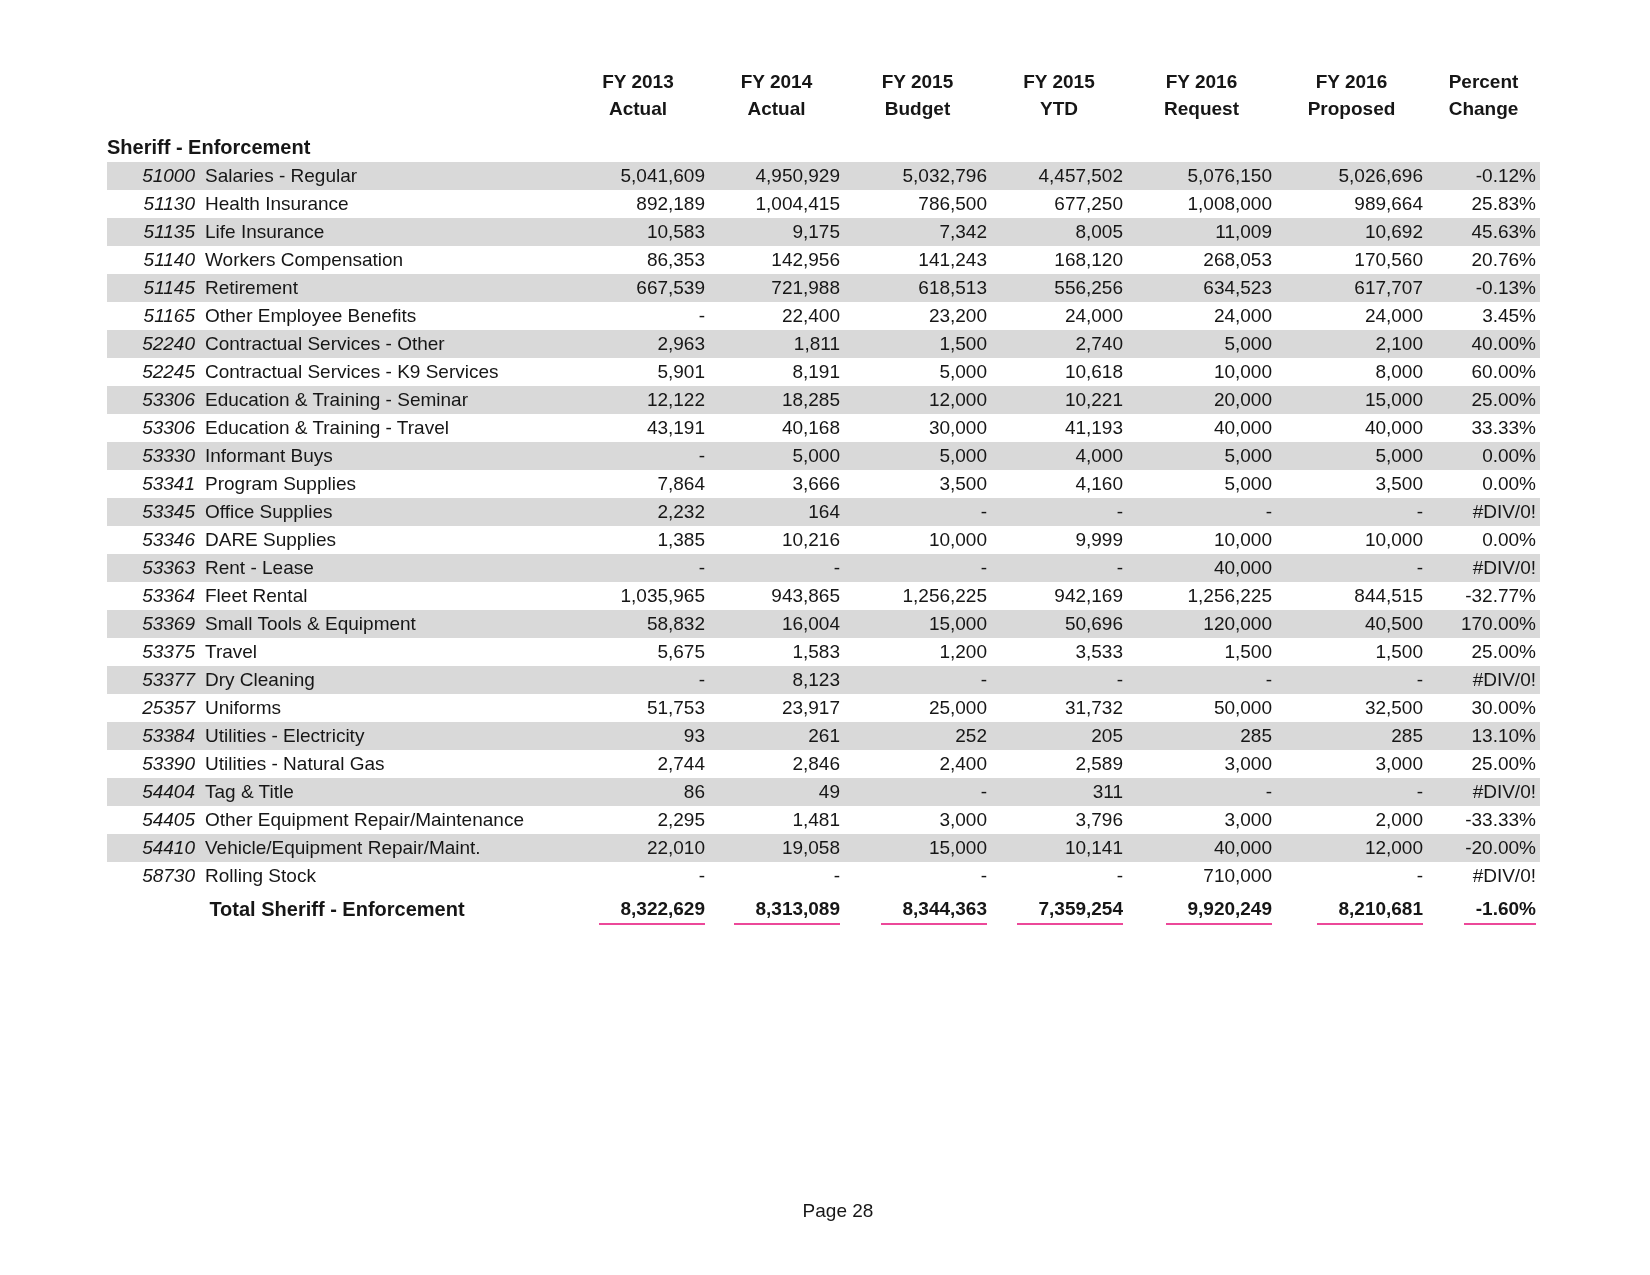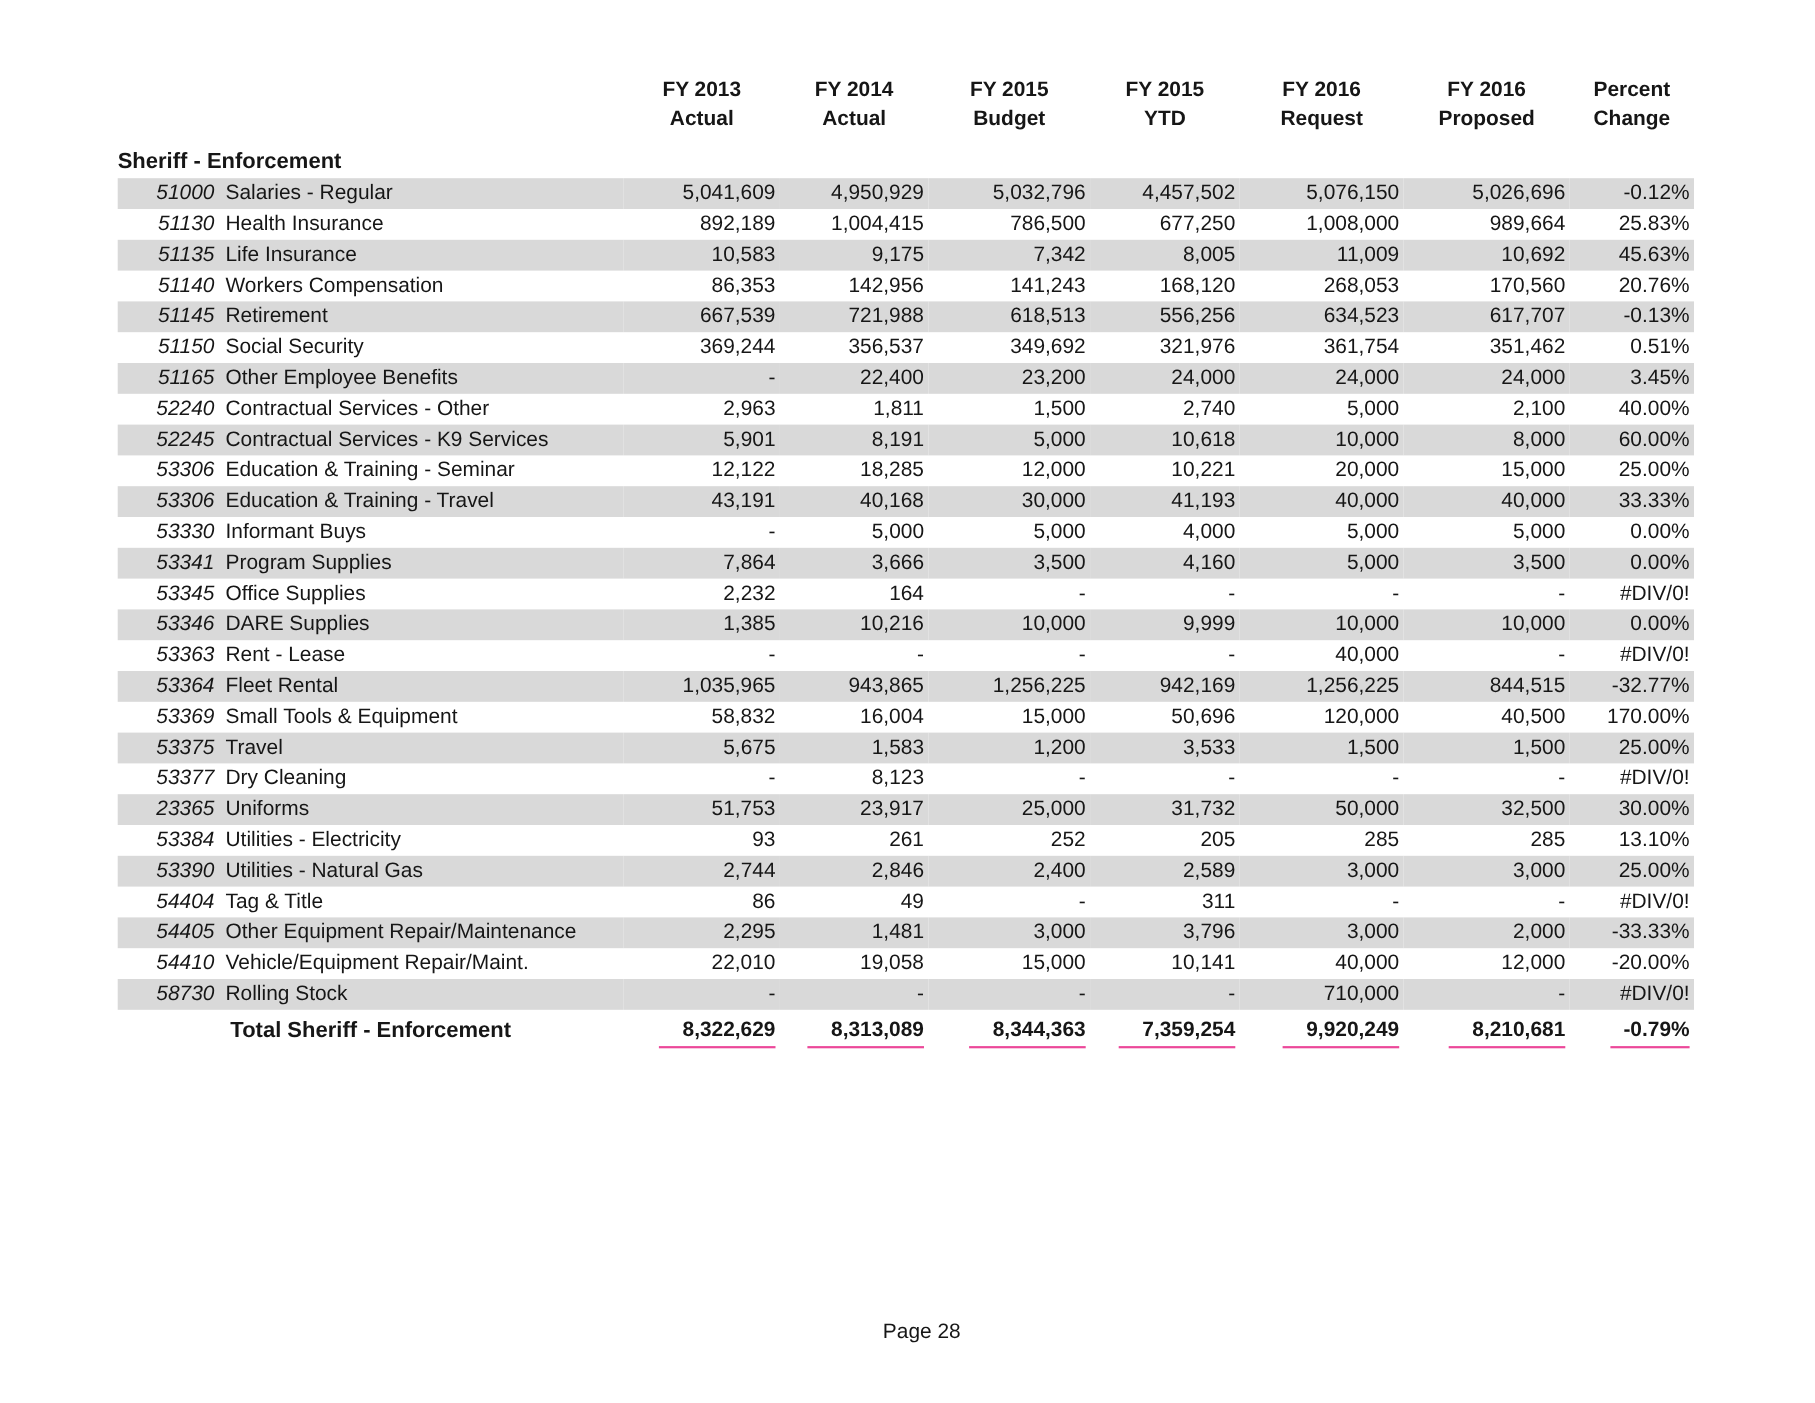--- a/index.html
+++ b/index.html
@@ -129,30 +129,20 @@
           <td class="acct-cell"><span class="acct">51145</span><span class="lbl">Retirement</span></td>
           <td class="num">667,539</td>
           <td class="num">721,988</td>
           <td class="num">618,513</td>
           <td class="num">556,256</td>
           <td class="num">634,523</td>
           <td class="num">617,707</td>
           <td class="num">-0.13%</td>
         </tr>
         <tr>
-          <td class="acct-cell"><span class="acct">51150</span><span class="lbl">Social Security</span></td>
-          <td class="num">369,244</td>
-          <td class="num">356,537</td>
-          <td class="num">349,692</td>
-          <td class="num">321,976</td>
-          <td class="num">361,754</td>
-          <td class="num">351,462</td>
-          <td class="num">0.51%</td>
-        </tr>
-        <tr>
           <td class="acct-cell"><span class="acct">51165</span><span class="lbl">Other Employee Benefits</span></td>
           <td class="num">-</td>
           <td class="num">22,400</td>
           <td class="num">23,200</td>
           <td class="num">24,000</td>
           <td class="num">24,000</td>
           <td class="num">24,000</td>
           <td class="num">3.45%</td>
         </tr>
         <tr>
@@ -279,21 +269,21 @@
           <td class="acct-cell"><span class="acct">53377</span><span class="lbl">Dry Cleaning</span></td>
           <td class="num">-</td>
           <td class="num">8,123</td>
           <td class="num">-</td>
           <td class="num">-</td>
           <td class="num">-</td>
           <td class="num">-</td>
           <td class="num">#DIV/0!</td>
         </tr>
         <tr>
-          <td class="acct-cell"><span class="acct">23365</span><span class="lbl">Uniforms</span></td>
+          <td class="acct-cell"><span class="acct">25357</span><span class="lbl">Uniforms</span></td>
           <td class="num">51,753</td>
           <td class="num">23,917</td>
           <td class="num">25,000</td>
           <td class="num">31,732</td>
           <td class="num">50,000</td>
           <td class="num">32,500</td>
           <td class="num">30.00%</td>
         </tr>
         <tr>
           <td class="acct-cell"><span class="acct">53384</span><span class="lbl">Utilities - Electricity</span></td>
@@ -358,19 +348,19 @@
       </tbody>
     <tbody>
       <tr class="total-row">
         <td class="total-label">Total Sheriff - Enforcement</td>
         <td class="num"><span class="tline">8,322,629</span></td>
         <td class="num"><span class="tline">8,313,089</span></td>
         <td class="num"><span class="tline">8,344,363</span></td>
         <td class="num"><span class="tline">7,359,254</span></td>
         <td class="num"><span class="tline">9,920,249</span></td>
         <td class="num"><span class="tline">8,210,681</span></td>
-        <td class="num"><span class="tline tpct">-0.79%</span></td>
+        <td class="num"><span class="tline tpct">-1.60%</span></td>
       </tr>
     </tbody>
   </table>
 </div>
 
 <div class="page-number">Page 28</div>
 
 </body></html>

